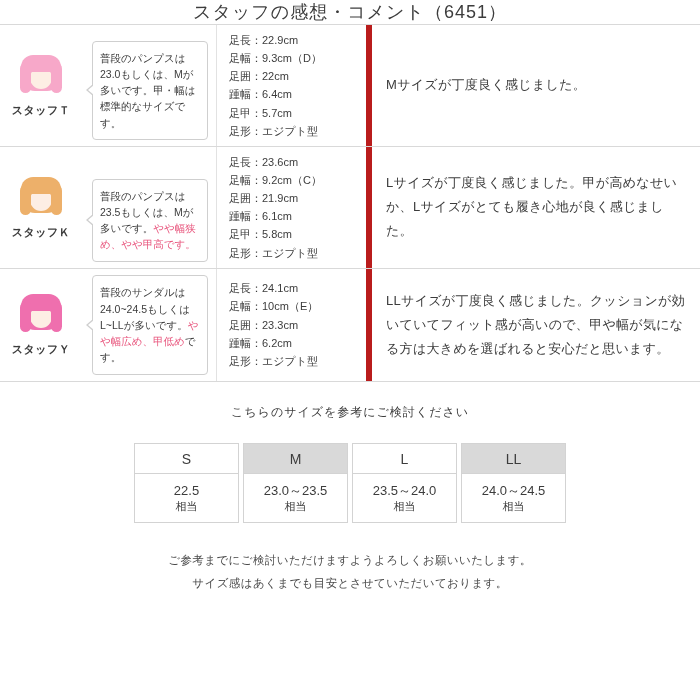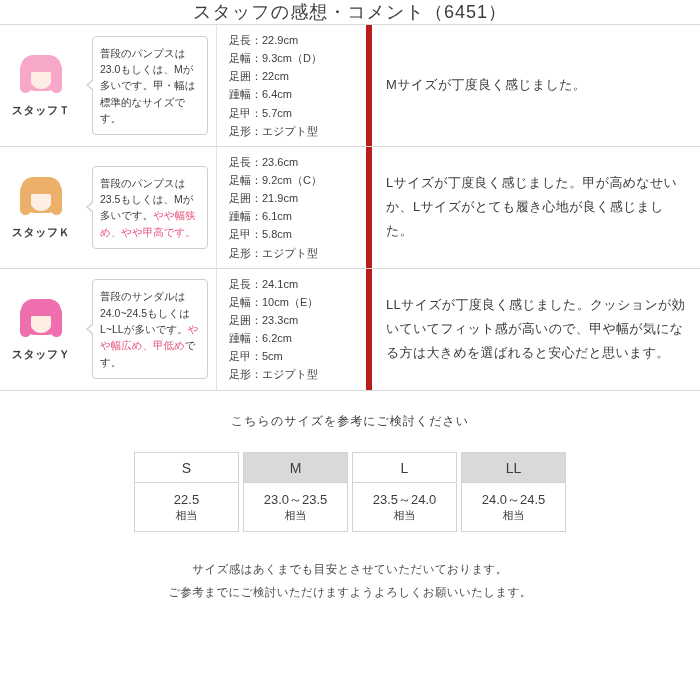--- a/index.html
+++ b/index.html
@@ -103,21 +103,21 @@
     font-size: 11px;
     font-weight: bold;
     letter-spacing: 0.5px;
     color: #3c3c3c;
   }
 
   .col-bubble {
     width: 134px;
     flex: 0 0 134px;
     display: flex;
-    align-items: center;
+    align-items: flex-end;
     position: relative;
     padding: 6px 8px 6px 10px;
   }
   .bubble {
     position: relative;
     border: 1px solid #cfcfcf;
     border-radius: 4px;
     background: #fff;
     padding: 8px 7px;
     font-size: 10.5px;
@@ -315,21 +315,20 @@
       <div class="col-bubble">
         <div class="bubble">
           <span>普段のサンダルは24.0~24.5もしくはL~LLが多いです。</span><span class="hl">やや幅広め、甲低め</span><span>です。</span>
         </div>
       </div>
       <div class="col-measure">
         <div>足長：24.1cm</div>
         <div>足幅：10cm（E）</div>
         <div>足囲：23.3cm</div>
         <div>踵幅：6.2cm</div>
-        <div>足甲：5cm</div>
         <div>足形：エジプト型</div>
       </div>
       <div class="col-comment">
         <div>LLサイズが丁度良く感じました。クッションが効いていてフィット感が高いので、甲や幅が気になる方は大きめを選ばれると安心だと思います。</div>
       </div>
     </div>
 
   </div>
 
   <div class="size-section">
@@ -360,18 +359,18 @@
       <div class="size-cell shaded">
         <div class="sz-head">LL</div>
         <div class="sz-body">
           <span>24.0～24.5</span>
           <span class="sz-sub">相当</span>
         </div>
       </div>
     </div>
 
     <div class="size-note">
+      <div>ご参考までにご検討いただけますようよろしくお願いいたします。</div>
       <div>サイズ感はあくまでも目安とさせていただいております。</div>
-      <div>ご参考までにご検討いただけますようよろしくお願いいたします。</div>
     </div>
   </div>
 
 </div>
 
 </body></html>

